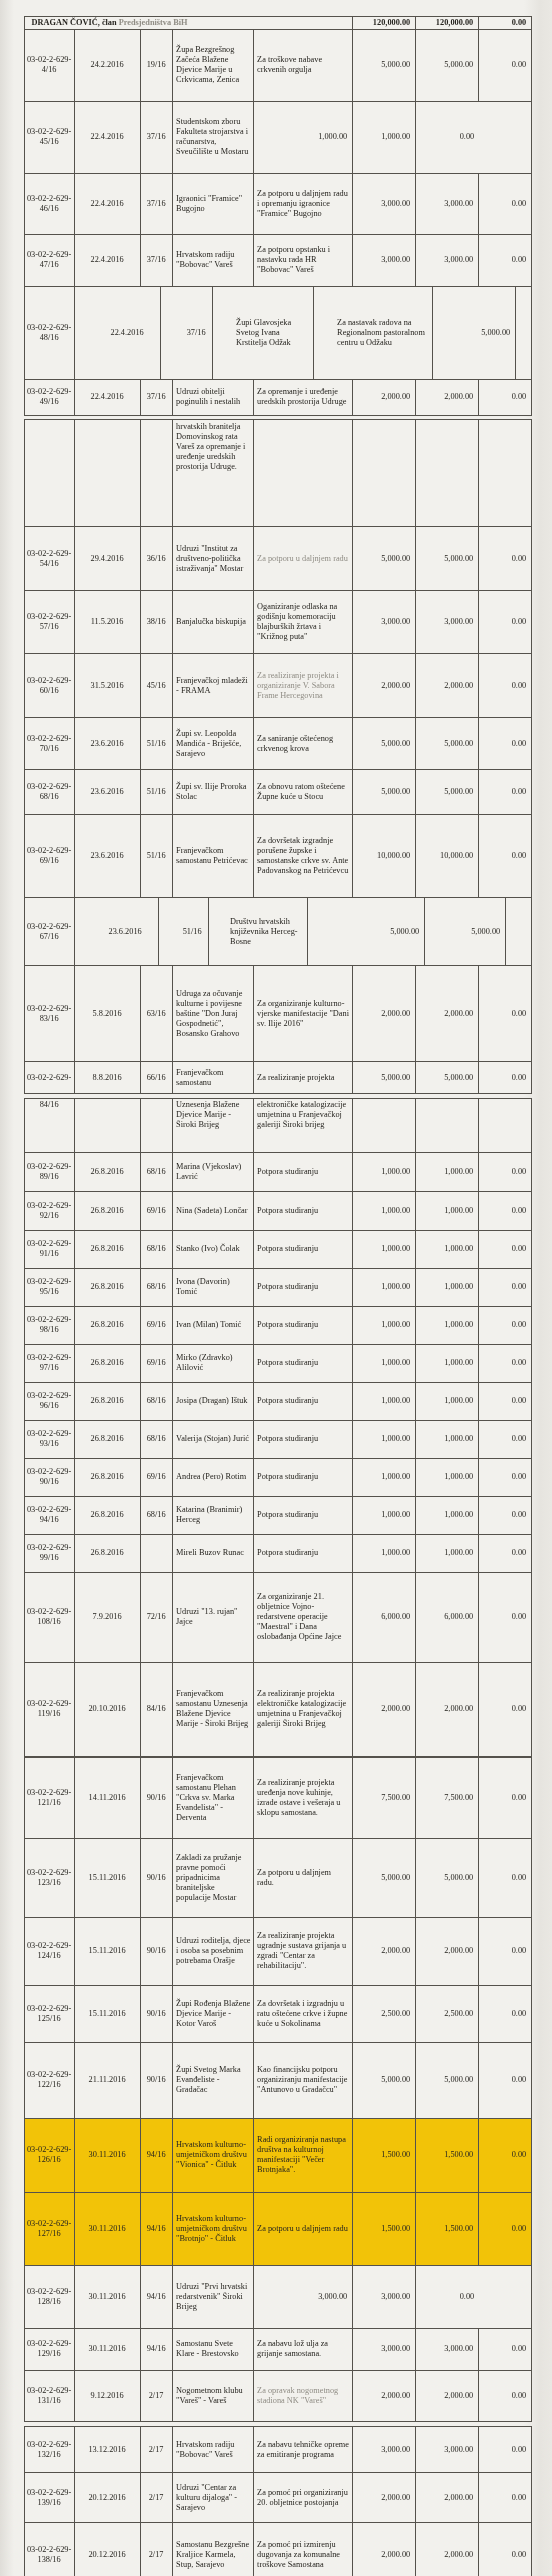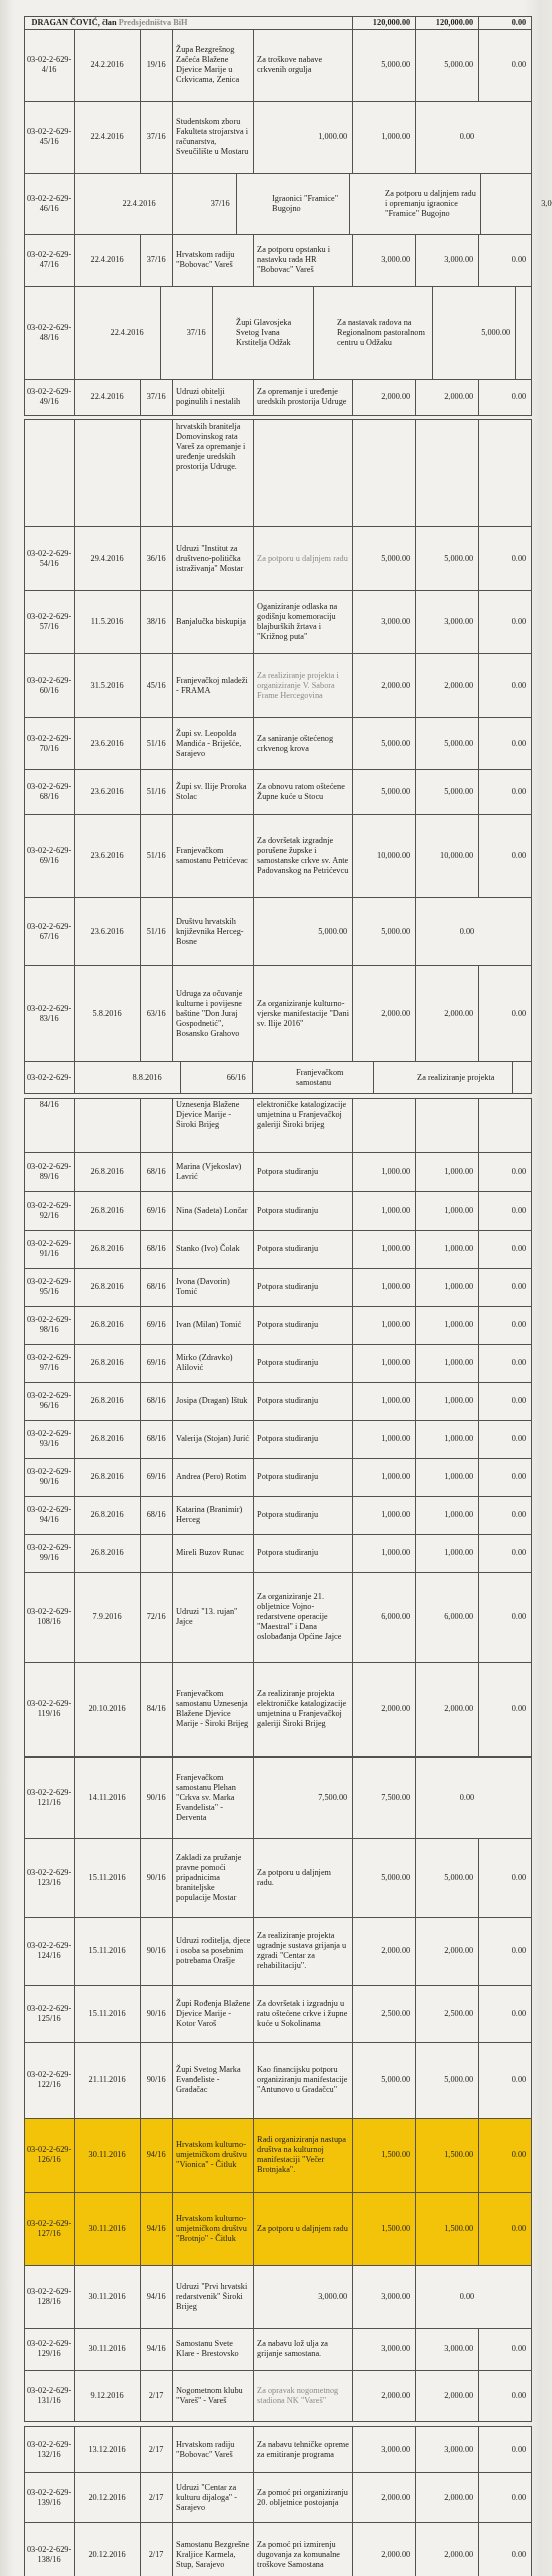--- a/index.html
+++ b/index.html
@@ -53,21 +53,21 @@
         </div>
         <div class="row" style="min-height: 72px;">
           <div class="c ref">03-02-2-629-45/16</div>
           <div class="c date">22.4.2016</div>
           <div class="c num">37/16</div>
           <div class="c org">Studentskom zboru Fakulteta strojarstva i računarstva, Sveučilište u Mostaru</div>
           <div class="c amt">1,000.00</div>
           <div class="c amt">1,000.00</div>
           <div class="c amt">0.00</div>
         </div>
-        <div class="row" style="min-height: 61px; gap: 32px;">
+        <div class="row" style="min-height: 61px;">
           <div class="c ref">03-02-2-629-46/16</div>
           <div class="c date">22.4.2016</div>
           <div class="c num">37/16</div>
           <div class="c org">Igraonici "Framice" Bugojno</div>
           <div class="c pur">Za potporu u daljnjem radu i opremanju igraonice "Framice" Bugojno</div>
           <div class="c amt">3,000.00</div>
           <div class="c amt">3,000.00</div>
           <div class="c amt">0.00</div>
         </div>
         <div class="row" style="min-height: 52px;">
@@ -165,40 +165,40 @@
         <div class="row" style="min-height: 83px;">
           <div class="c ref">03-02-2-629-69/16</div>
           <div class="c date">23.6.2016</div>
           <div class="c num">51/16</div>
           <div class="c org">Franjevačkom samostanu Petrićevac</div>
           <div class="c pur">Za dovršetak izgradnje porušene župske i samostanske crkve sv. Ante Padovanskog na Petrićevcu</div>
           <div class="c amt">10,000.00</div>
           <div class="c amt">10,000.00</div>
           <div class="c amt">0.00</div>
         </div>
-        <div class="row" style="min-height: 68px;">
+        <div class="row" style="min-height: 68px; gap: 18px;">
           <div class="c ref">03-02-2-629-67/16</div>
           <div class="c date">23.6.2016</div>
           <div class="c num">51/16</div>
           <div class="c org">Društvu hrvatskih književnika Herceg-Bosne</div>
           <div class="c amt">5,000.00</div>
           <div class="c amt">5,000.00</div>
           <div class="c amt">0.00</div>
         </div>
         <div class="row" style="min-height: 96px;">
           <div class="c ref">03-02-2-629-83/16</div>
           <div class="c date">5.8.2016</div>
           <div class="c num">63/16</div>
           <div class="c org">Udruga za očuvanje kulturne i povijesne baštine "Don Juraj Gospodnetić", Bosansko Grahovo</div>
           <div class="c pur">Za organiziranje kulturno-vjerske manifestacije "Dani sv. Ilije 2016"</div>
           <div class="c amt">2,000.00</div>
           <div class="c amt">2,000.00</div>
           <div class="c amt">0.00</div>
         </div>
-        <div class="row" style="min-height: 31px; gap: 40px;">
+        <div class="row" style="min-height: 31px;">
           <div class="c ref">03-02-2-629-</div>
           <div class="c date">8.8.2016</div>
           <div class="c num">66/16</div>
           <div class="c org">Franjevačkom samostanu</div>
           <div class="c pur">Za realiziranje projekta</div>
           <div class="c amt">5,000.00</div>
           <div class="c amt">5,000.00</div>
           <div class="c amt">0.00</div>
         </div>
       </div>
@@ -343,20 +343,21 @@
           <div class="c amt">2,000.00</div>
           <div class="c amt">0.00</div>
         </div>
       </div>
       <div class="chunk" style="margin-top: 0px;">
         <div class="row" style="min-height: 81px;">
           <div class="c ref">03-02-2-629-121/16</div>
           <div class="c date">14.11.2016</div>
           <div class="c num">90/16</div>
           <div class="c org">Franjevačkom samostanu Plehan "Crkva sv. Marka Evandelista" - Derventa</div>
+          <div class="c pur">Za realiziranje projekta uređenja nove kuhinje, izrade ostave i vešeraja u sklopu samostana.</div>
           <div class="c amt">7,500.00</div>
           <div class="c amt">7,500.00</div>
           <div class="c amt">0.00</div>
         </div>
         <div class="row" style="min-height: 79px;">
           <div class="c ref">03-02-2-629-123/16</div>
           <div class="c date">15.11.2016</div>
           <div class="c num">90/16</div>
           <div class="c org">Zakladi za pružanje pravne pomoći pripadnicima braniteljske populacije Mostar</div>
           <div class="c pur">Za potporu u daljnjem radu.</div>

